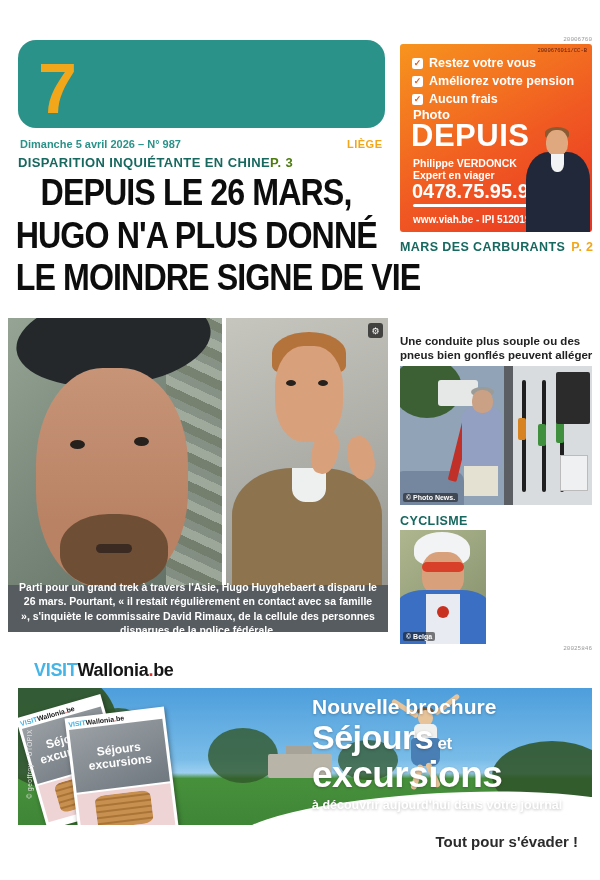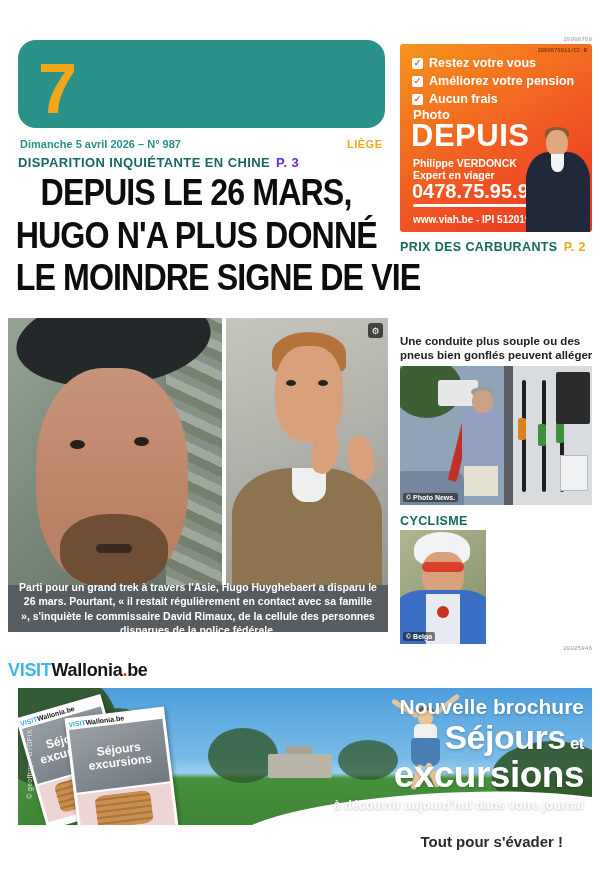--- a/index.html
+++ b/index.html
@@ -11,21 +11,21 @@
   .logo-box{position:absolute;left:18px;top:40px;width:367px;height:88px;background:#2a9289;border-radius:18px;}
   .logo-tagline{position:absolute;left:98px;top:9px;color:#fff;font-weight:bold;font-size:15px;letter-spacing:2px;}
   .logo-row{position:absolute;left:20px;bottom:4px;display:flex;align-items:baseline;line-height:1;}
   .logo-seven{color:#f2a71b;font-size:70px;font-weight:900;letter-spacing:-2px;}
   .logo-name{color:#fff;font-size:58px;font-weight:900;letter-spacing:-2px;margin-left:-6px;}
   .date-line{position:absolute;left:20px;top:138px;color:#2a9289;font-weight:bold;font-size:11px;}
   .edition{position:absolute;left:347px;top:138px;color:#f2a71b;font-weight:900;font-size:11px;letter-spacing:.5px;}
 
   
   .kicker{position:absolute;left:18px;top:155px;font-size:13px;font-weight:900;color:#17685f;letter-spacing:.4px;}
-  .kicker .pg{color:#6d28d9;margin-left:6px;}
+  .kicker .pg{color:#4d7c0f;}
   .headline{position:absolute;left:0;top:171px;width:392px;text-align:center;}
   .headline div{font-size:35px;font-weight:900;letter-spacing:-1px;line-height:1.22;color:#0d0d0d;
                 transform:scale(.92,1.08);transform-origin:center;white-space:nowrap;}
 
   
   .photo-block{position:absolute;left:8px;top:318px;width:380px;height:314px;}
   .photo-left{position:absolute;left:0;top:0;width:214px;height:267px;overflow:hidden;
               background:linear-gradient(135deg,#95a494 0%,#7b897c 45%,#5f6c62 100%);}
   .cap-shape{position:absolute;left:8px;top:-24px;width:195px;height:92px;background:#24282a;border-radius:50%;transform:rotate(-6deg);}
   .face-l{position:absolute;left:28px;top:50px;width:152px;height:220px;border-radius:44%;
@@ -102,21 +102,21 @@
   .glasses{position:absolute;left:22px;top:32px;width:42px;height:10px;background:#d8402a;border-radius:5px;}
   .jersey{position:absolute;left:-4px;top:60px;width:94px;height:54px;background:#3a6fc4;border-radius:30% 30% 0 0;}
   .jersey-mid{position:absolute;left:26px;top:64px;width:34px;height:50px;background:#e8ecf2;}
   .jersey-logo{position:absolute;left:37px;top:76px;width:12px;height:12px;background:#c8311f;border-radius:50%;}
   .cyc-head{position:absolute;left:494px;top:528px;width:102px;font-size:16px;font-weight:900;
             letter-spacing:-.3px;line-height:1.32;color:#0d0d0d;}
   .cyc-head div{white-space:nowrap;}
   .cyc-head sup{font-size:9px;}
 
   
-  .visit-logo{position:absolute;left:8px;top:660px;font-size:18px;font-weight:900;letter-spacing:-.3px;}
+  .visit-logo{position:absolute;left:34px;top:660px;font-size:18px;font-weight:900;letter-spacing:-.3px;}
   .v-blue{color:#45b5e8;}
   .v-black{color:#161616;}
   .v-red{color:#e4322b;}
   .banner{position:absolute;left:18px;top:688px;width:574px;height:137px;overflow:hidden;
           background:linear-gradient(180deg,#4d9edc 0%,#79bce8 52%,#9ccff0 62%,#47903b 66%,#3f8637 100%);}
   .tree{position:absolute;background:#31572b;border-radius:50%;opacity:.95;}
   .bldg{position:absolute;left:250px;top:66px;width:64px;height:24px;background:#b9b4a8;border-radius:2px;}
   .bldg2{position:absolute;left:268px;top:58px;width:26px;height:10px;background:#a8a398;}
   .girl-arm{position:absolute;width:30px;height:5px;background:#e8c49a;border-radius:3px;}
   .girl-head{position:absolute;left:400px;top:22px;width:15px;height:16px;background:#e8c49a;border-radius:50%;}
@@ -129,30 +129,30 @@
   .bro-photo{margin-top:2px;height:52%;background:linear-gradient(160deg,#9aa0a4,#707880);
              display:flex;flex-direction:column;align-items:center;justify-content:center;color:#fff;font-weight:900;}
   .bro-photo .t1{font-size:12px;}
   .bro-photo .t2{font-size:12px;margin-top:-1px;}
   .waffle-area{height:34%;background:#efd4d6;position:relative;margin-top:2px;}
   .waffle{position:absolute;left:18%;top:8%;width:60%;height:80%;border-radius:18%;
           background:repeating-linear-gradient(0deg,#c89050 0 4px,#a97436 4px 6px),
                      repeating-linear-gradient(90deg,rgba(200,144,80,.6) 0 4px,rgba(169,116,54,.7) 4px 6px);}
   .banner-wave{position:absolute;right:-60px;bottom:-46px;width:420px;height:78px;background:#fff;
                border-radius:50%;transform:rotate(-3deg);}
-  .banner-text{position:absolute;right:8px;top:8px;width:264px;text-align:right;color:#fff;
+  .banner-text{position:absolute;right:16px;top:8px;width:264px;text-align:left;color:#fff;
                text-shadow:0 1px 3px rgba(0,0,0,.25);line-height:1;}
   .bt1{font-size:21px;font-weight:900;}
   .bt2{font-size:34px;font-weight:900;margin-top:3px;letter-spacing:-.5px;}
   .bt2 .et{font-size:17px;font-weight:900;}
   .bt3{font-size:37px;font-weight:900;margin-top:2px;letter-spacing:-.5px;}
   .bt4{font-size:12.5px;font-weight:900;margin-top:6px;}
   .vert-credit{position:absolute;left:-24px;bottom:58px;transform:rotate(-90deg);transform-origin:center;
                color:#e3e3e3;font-size:6.5px;letter-spacing:.5px;width:70px;}
-  .slogan{position:absolute;right:37px;top:833px;font-size:15px;font-weight:900;color:#2b2b2b;}
+  .slogan{position:absolute;right:22px;top:833px;font-size:15px;font-weight:900;color:#2b2b2b;}
 </style>
 </head>
 <body>
 
 <div id="page">
 
   <div class="logo-box">
     <div class="logo-row">
       <span class="logo-seven">7</span>
     </div>
@@ -219,21 +219,21 @@
     <div class="ad-footer">www.viah.be - IPI 512019</div>
     <div class="ad-man">
       <div class="ad-suit"></div>
       <div class="ad-hair"></div>
       <div class="ad-head"></div>
       <div class="ad-shirt"></div>
     </div>
   </div>
 
   <div class="sec-kicker abs" style="left:400px;top:240px;">
-    <span>PRIX DES CARBURANTS</span><span class="pg">P. 2</span>
+    <span>MARS DES CARBURANTS</span><span class="pg">P. 2</span>
   </div>
   <div class="fuel-stand">Une conduite plus souple ou des pneus bien gonflés peuvent alléger votre note lors d'un plein</div>
   <div class="gas-photo">
     <div class="gas-tree"></div>
     <div class="gas-truck"></div>
     <div class="gas-car"></div>
     <div class="gas-pumpred"></div>
     <div class="gas-man"></div>
     <div class="gas-hairg"></div>
     <div class="gas-head"></div>

